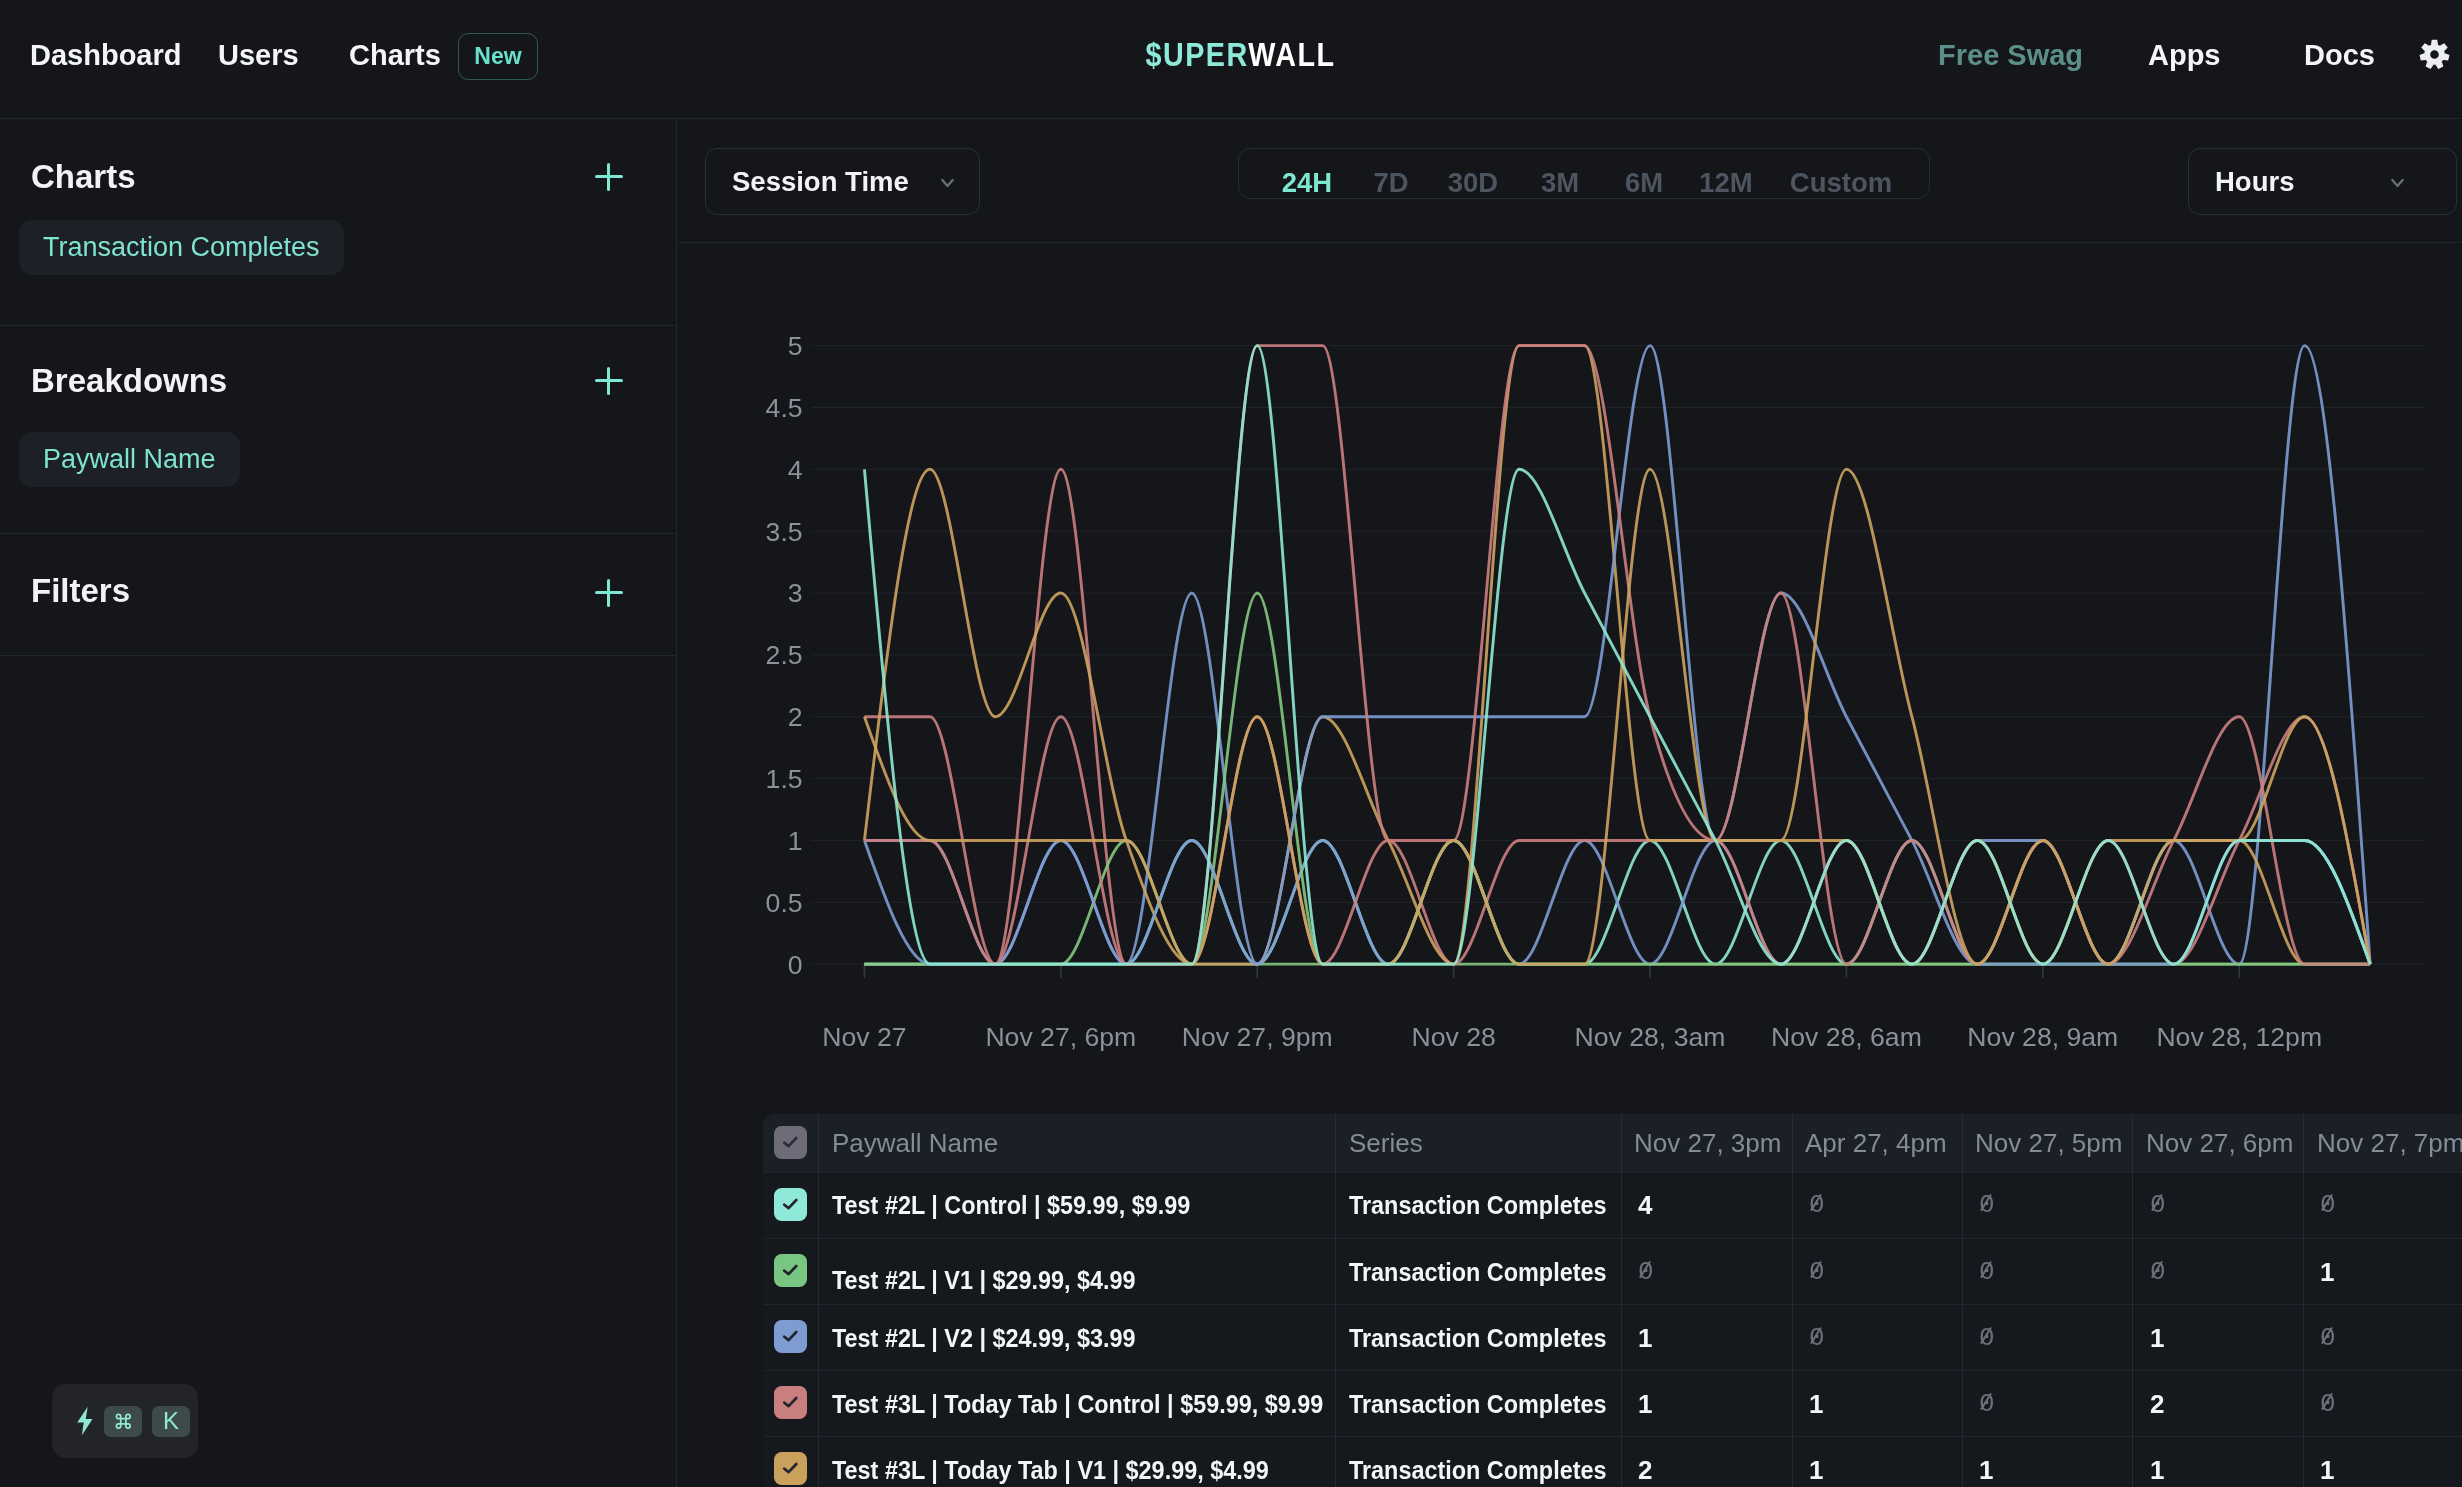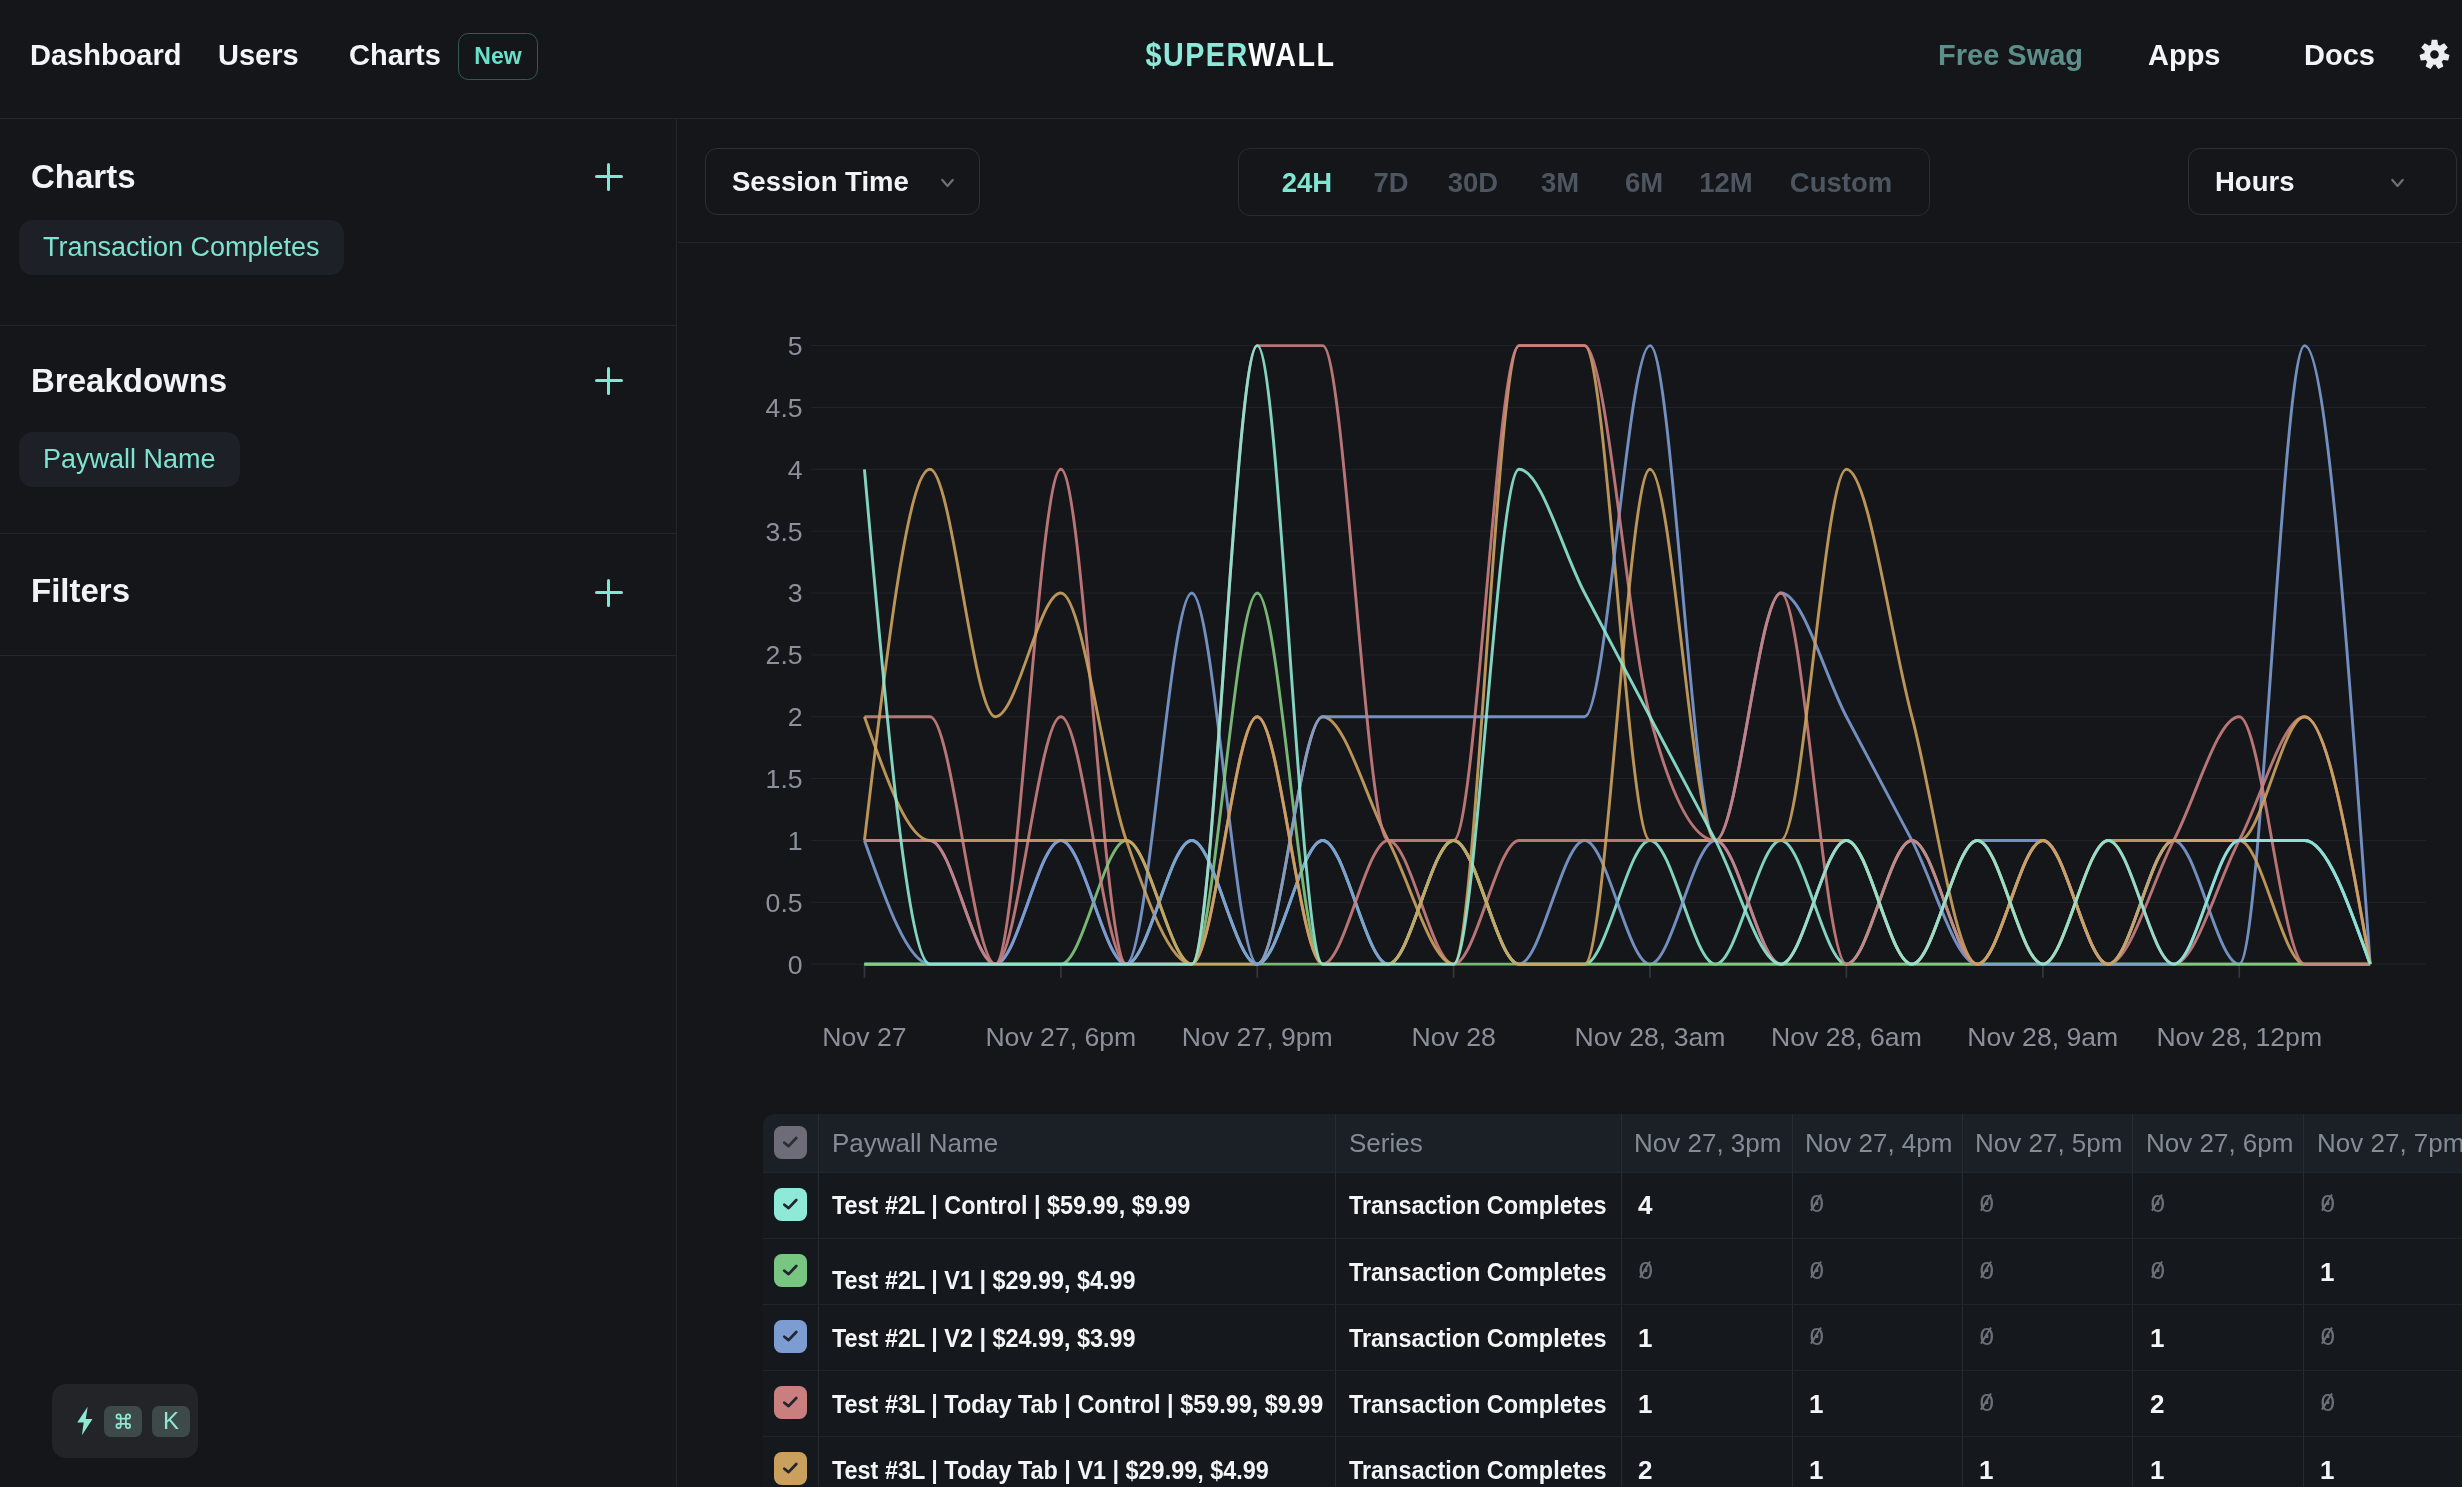--- a/index.html
+++ b/index.html
@@ -15,21 +15,21 @@
 .sec-title { position:absolute; left:31px; font-size:33px; font-weight:bold; color:#f2f3f5; }
 .plus { position:absolute; left:595px; width:27.5px; height:27.5px; }
 .plus:before, .plus:after { content:""; position:absolute; background:#7de8d4; border-radius:1.7px; }
 .plus:before { left:12.4px; top:0; width:2.6px; height:27.5px; }
 .plus:after { left:0; top:12.4px; width:27.5px; height:2.6px; }
 .pill { position:absolute; left:19px; height:55px; background:#1d2127; border-radius:13.7px; color:#7ee3d0; font-size:27px; line-height:55px; padding:0 24px; }
 .divider { position:absolute; left:0; width:677px; height:0.9px; background:#23262d; }
 .controls { position:absolute; left:678px; top:119px; width:1784px; height:124px; border-bottom:0.9px solid #23262d; }
 .select { position:absolute; top:29px; height:67px; border:1.7px solid #2b3037; border-radius:12px;padding-left:46px; }
 .select .lab { position:absolute; left:26px; top:17px; font-size:27.5px; font-weight:bold; color:#f2f3f5; }
-.tabs { position:absolute; left:560px; top:29px; width:692px; height:68px; border:1.7px solid #272c33; border-radius:12px; }
+.tabs { position:absolute; left:560px; top:29px; width:692px; height:51px; border:1.7px solid #272c33; border-radius:12px; }
 .tab { position:absolute; top:18px; font-size:27.5px; font-weight:bold; color:#4d5560; transform:translateX(-50%); }
 .tab.active { color:#7ee7d1; }
 .chart { position:absolute; left:0; top:0; }
 .table { position:absolute; left:763px; top:1114px; width:1699px; height:373px; border-radius:12px 0 0 0; overflow:hidden; background:#15181d; }
 .thead { position:absolute; left:0; top:0; width:1699px; height:58px; background:#1b2026; }
 .th { position:absolute; top:0; height:58px; line-height:58px; font-size:26px; color:#868c96; white-space:nowrap; }
 .colline { position:absolute; top:0; width:0.9px; height:373px; background:#272b32; }
 .rowline { position:absolute; left:0; width:1699px; height:0.9px; background:#20242b; }
 .cb { position:absolute; left:11px; width:33px; height:33px; border-radius:7.7px; }
 .cb svg { display:block; margin:6px auto 0; }
@@ -150,21 +150,21 @@
 <div class="table">
   <div class="thead"></div>
   <div class="cb" style="top:12px;background:#6e6c78;">
       <svg width="20.6" height="20.6" viewBox="0 0 24 24">
         <polyline points="5,12.5 10,16.5 19,7" fill="none" stroke="#2a2d33" stroke-width="3.2" stroke-linecap="round" stroke-linejoin="round"></polyline>
       </svg>
     </div>
   <div class="th" style="left:69px;">Paywall Name</div>
   <div class="th" style="left:586px;">Series</div>
   <div class="th" style="left:871px;">Nov 27, 3pm</div>
-  <div class="th" style="left:1042px;">Nov 27, 4pm</div>
+  <div class="th" style="left:1042px;">Apr 27, 4pm</div>
   <div class="th" style="left:1212px;">Nov 27, 5pm</div>
   <div class="th" style="left:1383px;">Nov 27, 6pm</div>
   <div class="th" style="left:1554px;">Nov 27, 7pm</div>
   <div class="colline" style="left:55px;"></div>
   <div class="colline" style="left:572px;"></div>
   <div class="colline" style="left:858px;"></div>
   <div class="colline" style="left:1029px;"></div>
   <div class="colline" style="left:1199px;"></div>
   <div class="colline" style="left:1369px;"></div>
   <div class="colline" style="left:1540px;"></div>

